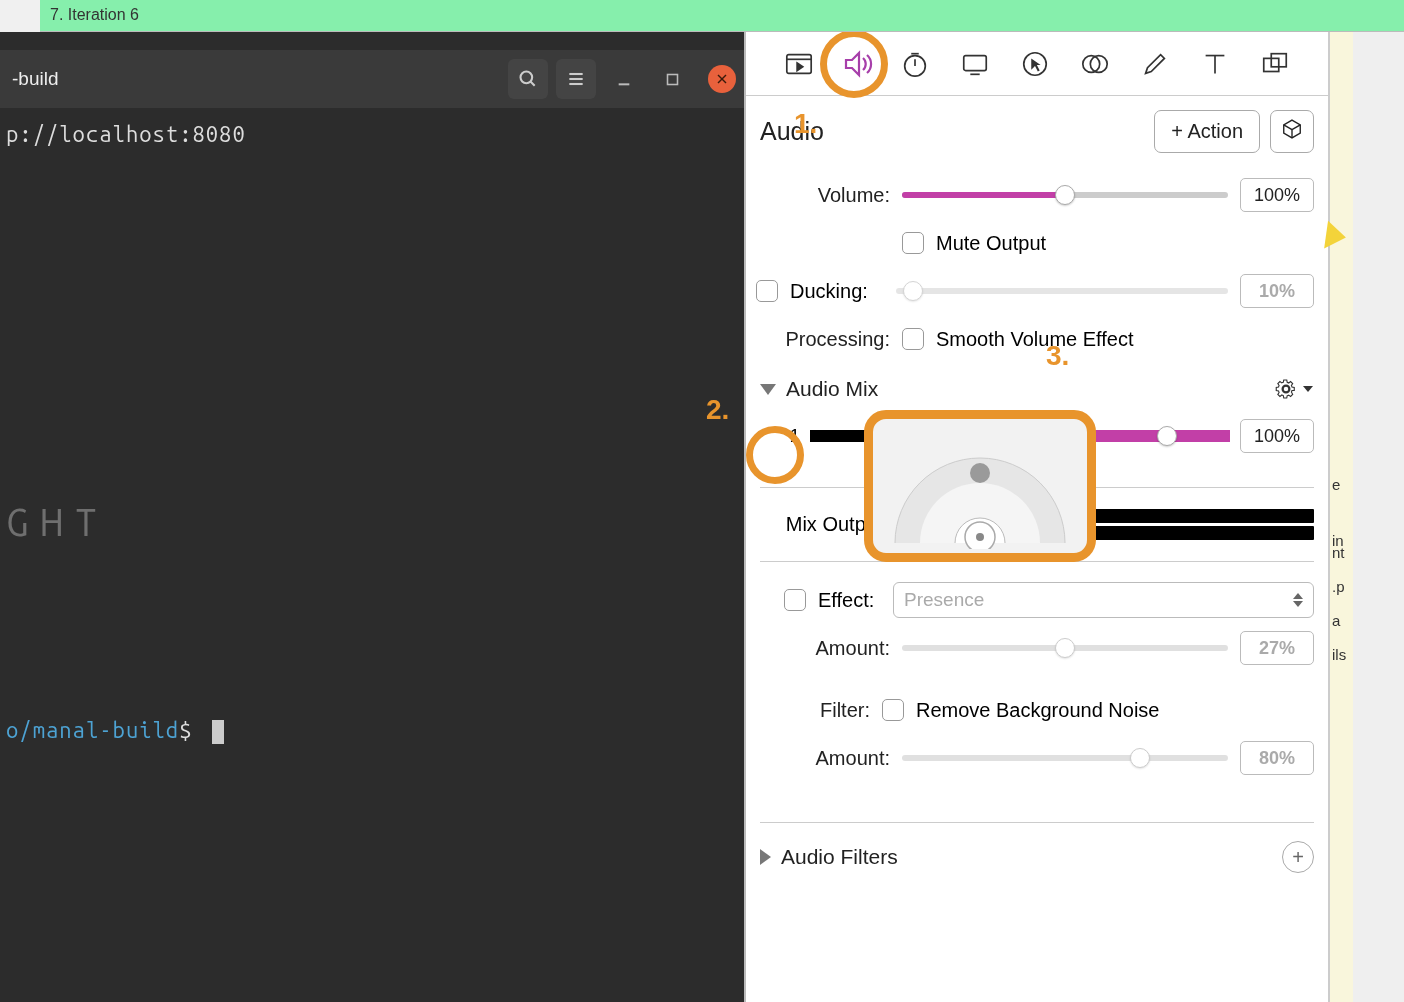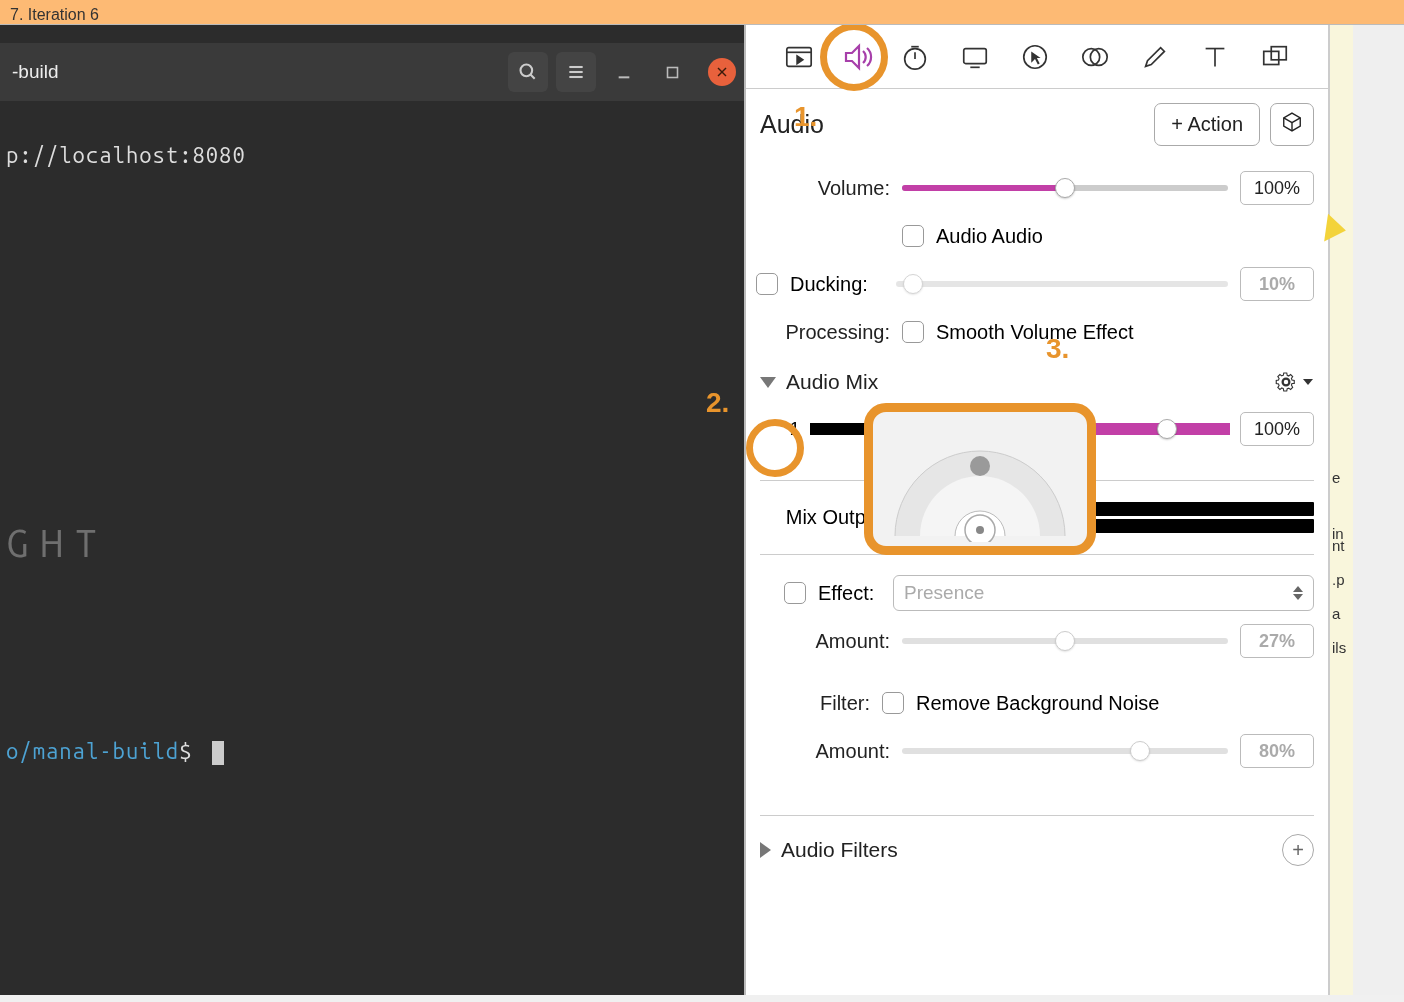--- a/index.html
+++ b/index.html
@@ -4,26 +4,27 @@
 <style>
 * { box-sizing: border-box; margin: 0; padding: 0; }
 body {
   font-family: -apple-system, BlinkMacSystemFont, "Segoe UI", Helvetica, sans-serif;
   background: #f0f0f0;
   width: 1404px;
   height: 1002px;
   overflow: hidden;
 }
 .titlebar {
-  background: #fdba74;
-  height: 25px;
+  background: #86efac;
+  height: 32px;
   padding: 6px 10px;
   font-size: 16px;
   color: #333;
   border-bottom: 1px solid #bbb;
+  margin-left: 40px;
 }
 .main-area {
   display: flex;
   width: 1404px;
   height: 970px;
   justify-content: space-between;
 }
 
 .terminal-pane {
   width: 744px;
@@ -74,21 +75,20 @@
   justify-content: center;
   margin-left: 8px;
   font-size: 14px;
 }
 .term-body {
   padding: 12px 6px;
   font-family: "Ubuntu Mono", Menlo, Consolas, monospace;
   font-size: 22px;
   line-height: 28px;
   letter-spacing: 1px;
-  margin-top: 28px;
 }
 .term-line1 { color: #ddd; margin-bottom: 360px; }
 .faded-text { color: #6f6f6f; letter-spacing: 12px; font-size: 40px; margin: 40px 0 180px 0; }
 .prompt-path { color: #4da3d4; }
 .prompt-sign { color: #ddd; }
 .cursor {
   display: inline-block;
   width: 12px;
   height: 24px;
   background: #ccc;
@@ -447,21 +447,21 @@
         <div class="slider">
           <div class="fill" style="width:50%"></div>
           <div class="thumb" style="left:50%"></div>
         </div>
         <div class="valbox">100%</div>
       </div>
 
       <div class="row">
         <span class="lbl"></span>
         <div class="chk"></div>
-        <span style="font-size:20px">Audio Audio</span>
+        <span style="font-size:20px">Mute Output</span>
       </div>
 
       <div class="row">
         <div class="chk" style="margin-left:-4px"></div>
         <span style="font-size:20px;width:94px">Ducking:</span>
         <div class="slider" style="opacity:.5">
           <div class="thumb" style="left:5%"></div>
         </div>
         <div class="valbox dis">10%</div>
       </div>

